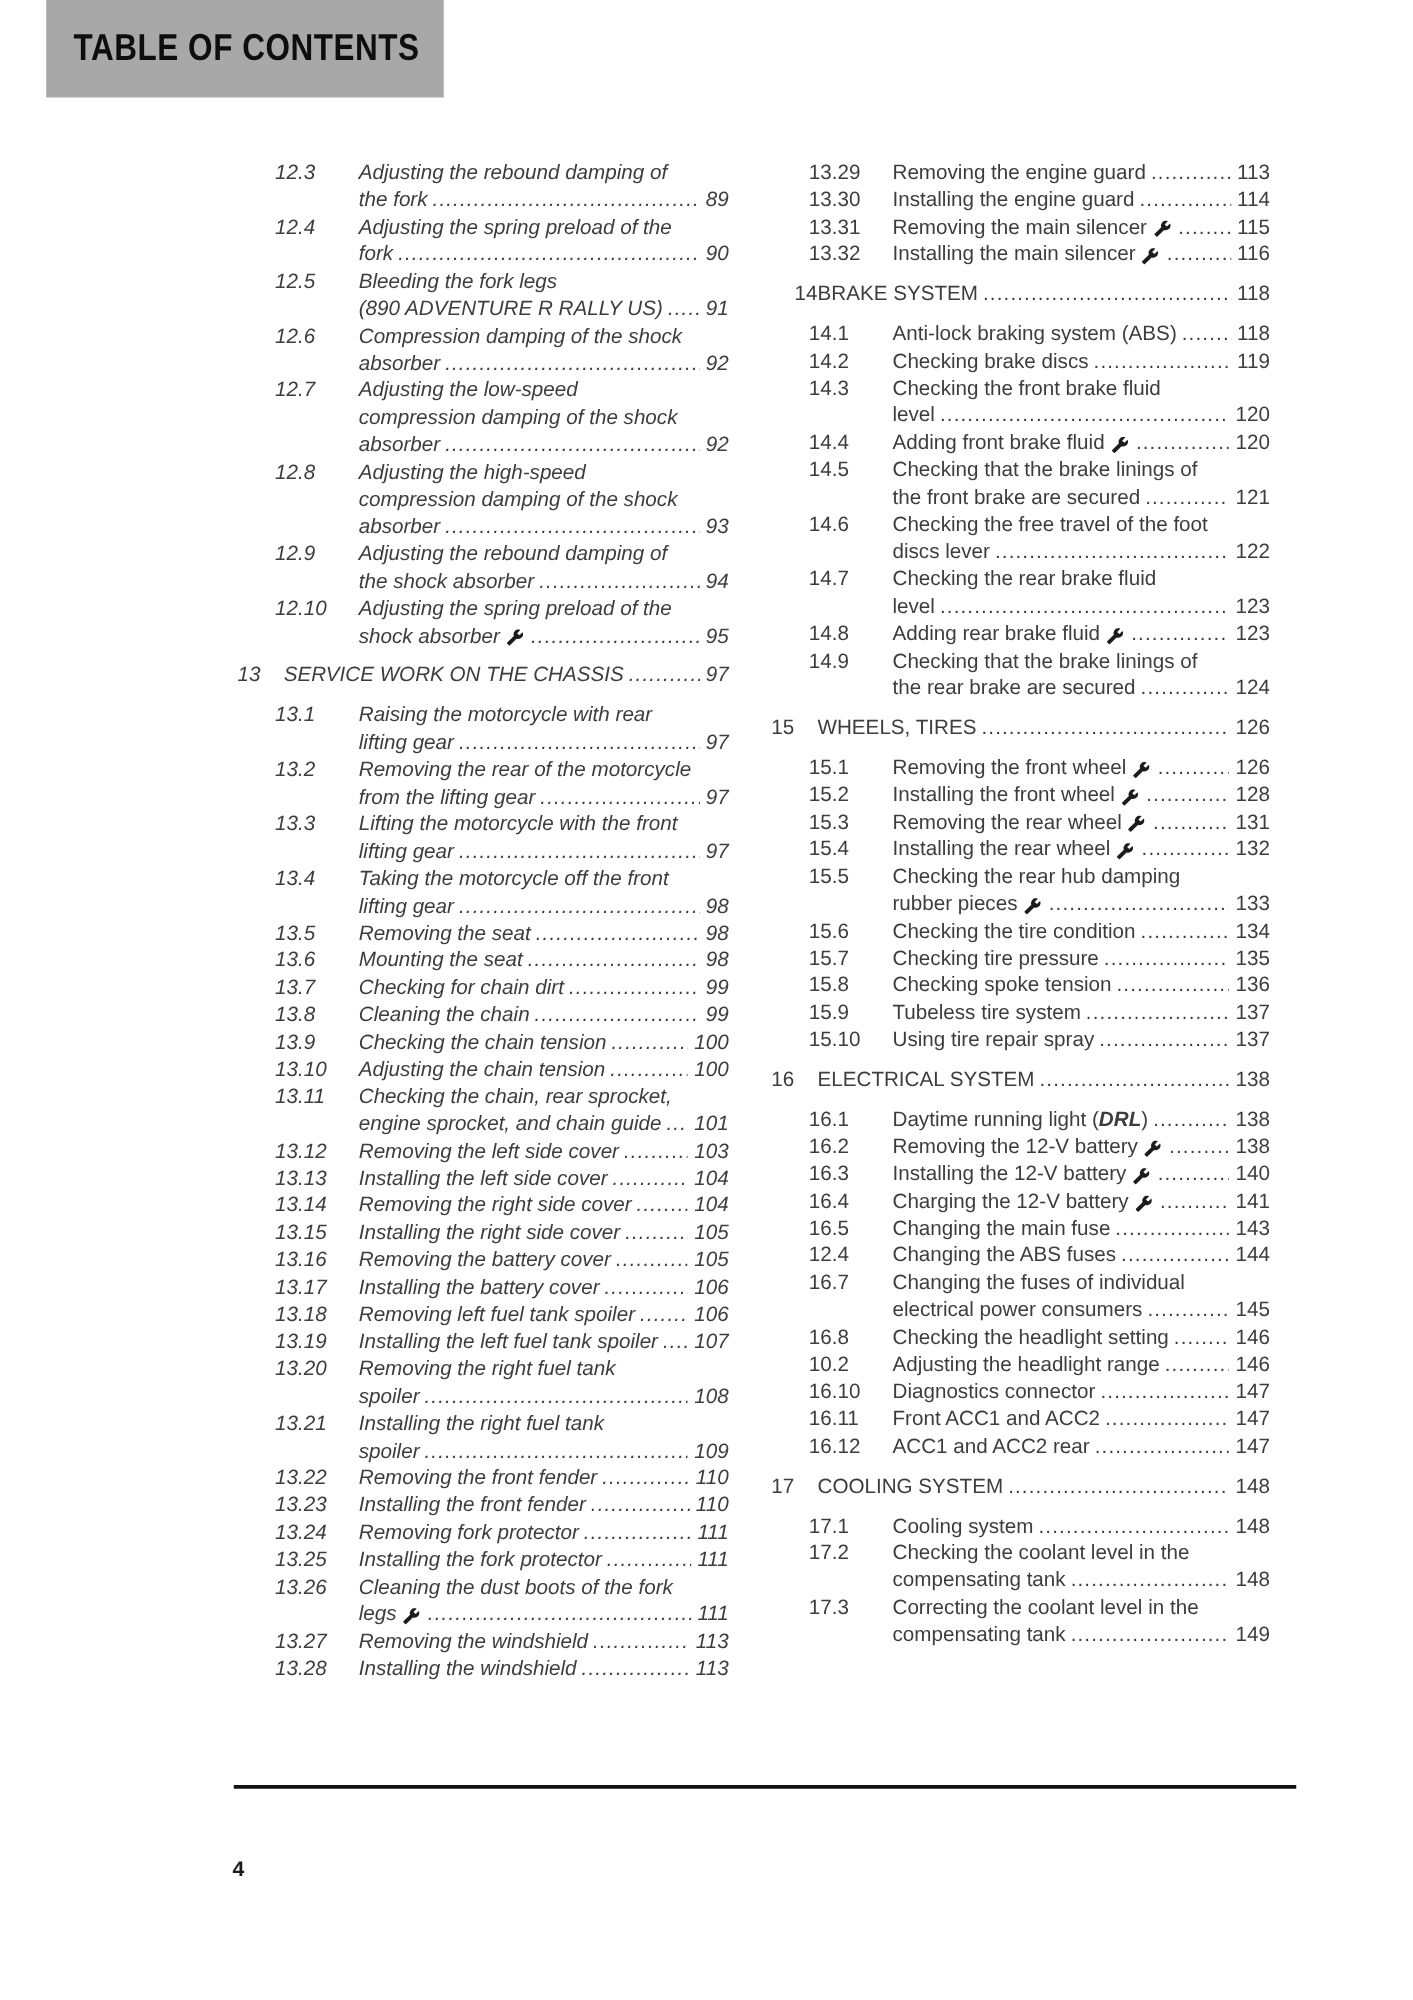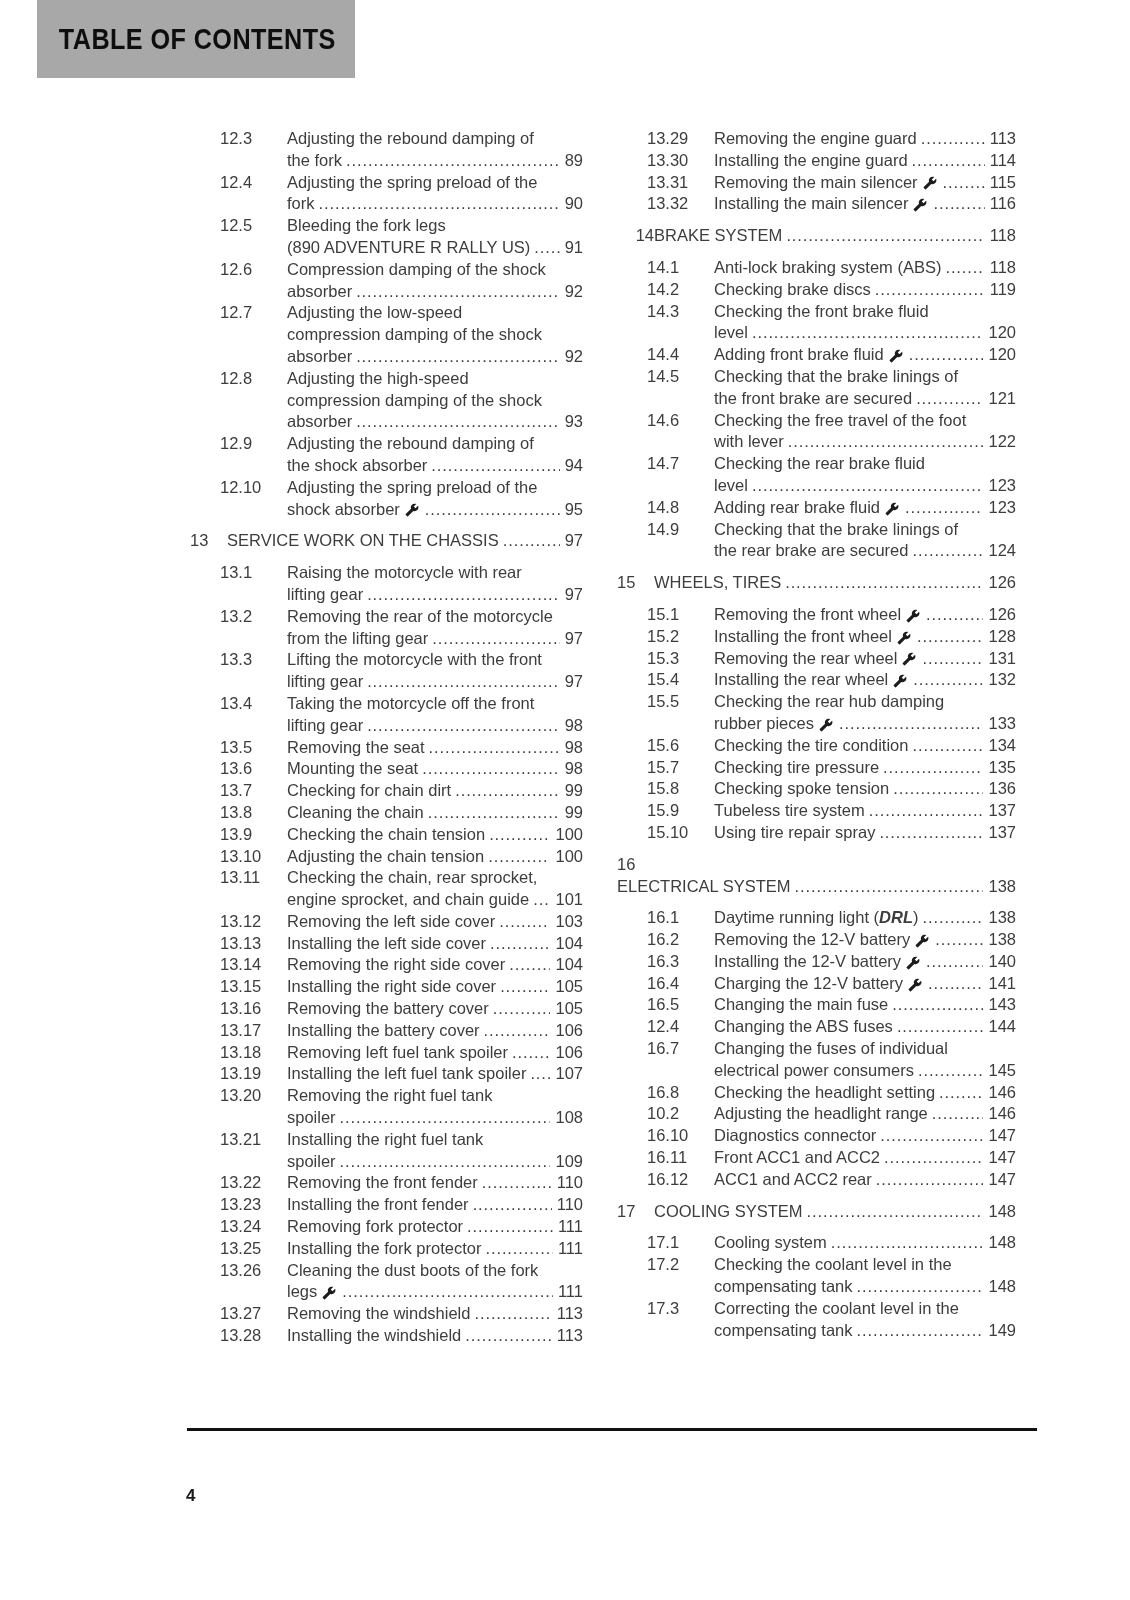--- a/index.html
+++ b/index.html
@@ -23,21 +23,21 @@
     white-space:nowrap;
     transform:scaleX(0.84);
     transform-origin:left center;
     letter-spacing:0.5px;
   }
   .columns{
     position:absolute;left:190px;top:128px;
     display:flex;gap:34px;
   }
   .col{display:flex;flex-direction:column;}
-  .col-left{width:393px;}
+  .col-left{width:393px;font-style:italic;}
   .col-right{width:399px;}
   .entry{
     display:flex;
     font-size:16.5px;
     line-height:21.8px;
   }
   .entry .num{flex:none;}
   .entry.chapter .num{width:37px;}
   .entry.section{margin-left:30px;}
   .entry.section .num{width:67px;}
@@ -590,21 +590,21 @@
               <span class="dots"></span>
               <span class="pagenum">121</span>
             </span>
           </span>
         </div>
         <div class="entry section">
           <span class="num">14.6</span>
           <span class="body">
             <span class="line"><span class="txt">Checking the free travel of the foot</span></span>
             <span class="line last">
-              <span class="txt">with lever</span>
+              <span class="txt">discs lever</span>
               <span class="dots"></span>
               <span class="pagenum">122</span>
             </span>
           </span>
         </div>
         <div class="entry section">
           <span class="num">14.7</span>
           <span class="body">
             <span class="line"><span class="txt">Checking the rear brake fluid</span></span>
             <span class="line last">
@@ -757,21 +757,21 @@
         <div class="entry section">
           <span class="num">15.10</span>
           <span class="body">
             <span class="line last">
               <span class="txt">Using tire repair spray</span>
               <span class="dots"></span>
               <span class="pagenum">137</span>
             </span>
           </span>
         </div>
-        <div class="entry chapter" style="margin: 10px 0px; flex-direction: column;">
+        <div class="entry chapter" style="margin: 10px 0px;">
           <span class="num">16</span>
           <span class="body">
             <span class="line last">
               <span class="txt">ELECTRICAL SYSTEM</span>
               <span class="dots"></span>
               <span class="pagenum">138</span>
             </span>
           </span>
         </div>
         <div class="entry section">

